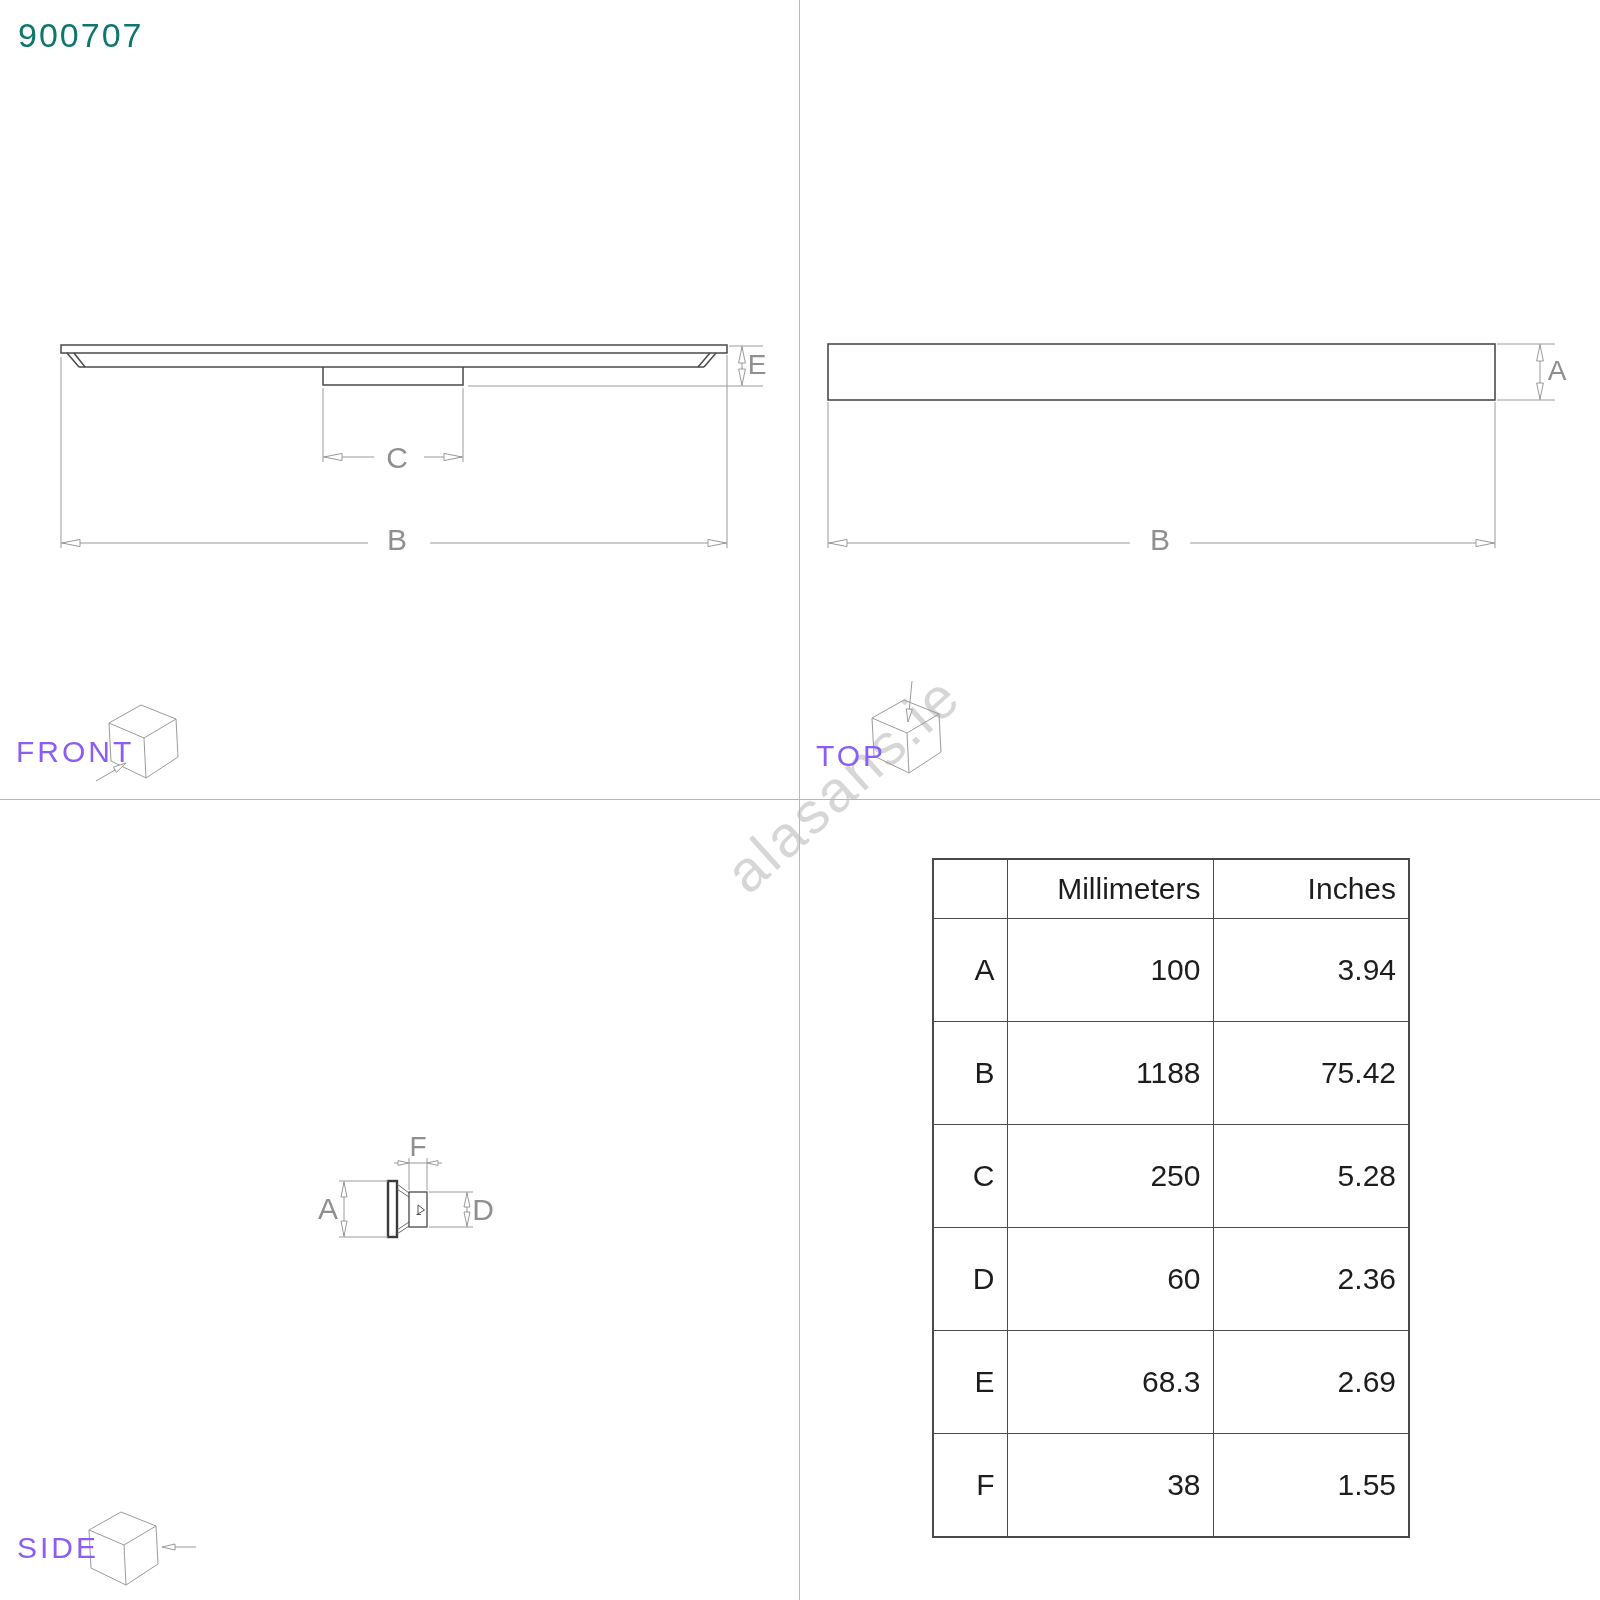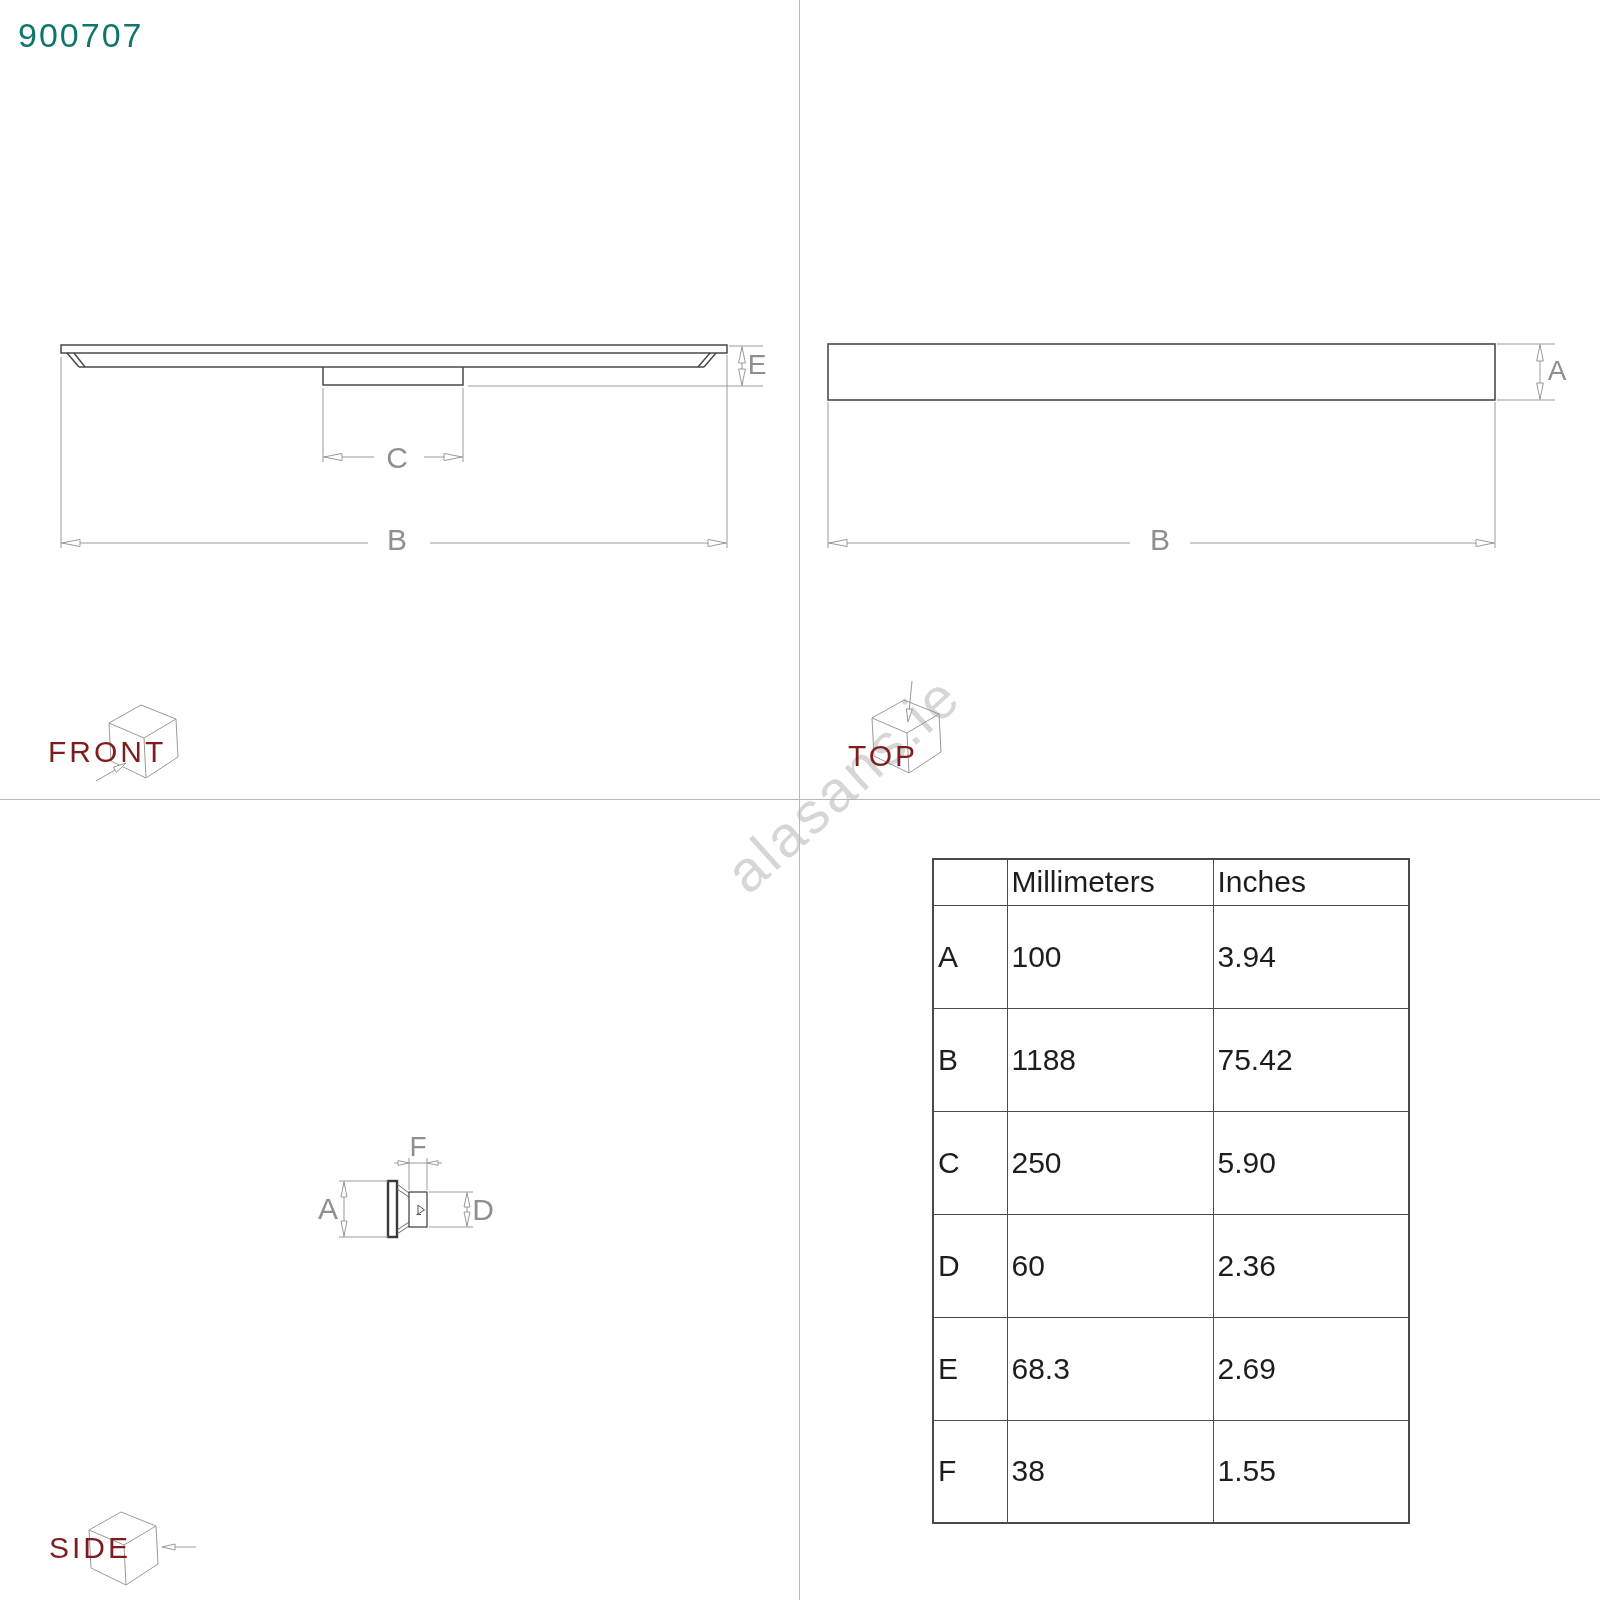--- a/index.html
+++ b/index.html
@@ -1,33 +1,33 @@
 <!DOCTYPE html>
 <html><head>
 <meta charset="utf-8">
 <style>
   html,body{margin:0;padding:0;background:#fff;}
   .canvas{position:relative;width:1600px;height:1600px;background:#ffffff;overflow:hidden;
           font-family:"Liberation Sans", sans-serif;}
   .divider-v{position:absolute;left:799px;top:0;width:1px;height:1600px;background:#b8b8b8;}
   .divider-h{position:absolute;top:799px;left:0;height:1px;width:1600px;background:#b8b8b8;}
   .product-code{position:absolute;left:18px;top:16px;font-size:34px;color:#0f766e;letter-spacing:2px;}
-  .view-label{position:absolute;font-size:30px;color:#7f1d1d;letter-spacing:3px;margin-left:32px;}
+  .view-label{position:absolute;font-size:30px;color:#8b5cf6;letter-spacing:3px;}
   .lbl-front{left:16px;top:735px;}
   .lbl-top{left:816px;top:739px;text-align:right;}
   .lbl-side{left:17px;top:1531px;}
   .dim-label{position:absolute;width:36px;text-align:center;font-size:30px;color:#8f8f8f;line-height:1.1;}
   .dim-sm{font-size:28px;}
   .svg-layer{position:absolute;}
   .watermark{position:absolute;left:712px;top:856px;font-size:58px;letter-spacing:3px;
              color:rgba(0,0,0,0.16);transform-origin:0 0;transform:rotate(-42deg);white-space:nowrap;}
   .dim-table{position:absolute;left:932px;top:858px;border-collapse:collapse;table-layout:fixed;
              font-size:30px;color:#1d1d1d;}
-  .dim-table td,.dim-table th{border:1px solid #4a4a4a;text-align:left;vertical-align:middle;
-             font-weight:normal;padding:4px;}
+  .dim-table td,.dim-table th{border:1px solid #4a4a4a;text-align:right;vertical-align:middle;
+             font-weight:normal;padding:12px;}
   .dim-table{border:2px solid #4a4a4a;}
   .dim-table .c1{width:74px;}
   .dim-table .c2{width:206px;}
   .dim-table .c3{width:196px;}
   .dim-table .hrow{height:46px;}
   .dim-table .drow{height:103px;}
 </style>
 </head>
 <body>
 
@@ -149,21 +149,21 @@
       <td>3.94</td>
     </tr>
     <tr class="drow">
       <td>B</td>
       <td>1188</td>
       <td>75.42</td>
     </tr>
     <tr class="drow">
       <td>C</td>
       <td>250</td>
-      <td>5.90</td>
+      <td>5.28</td>
     </tr>
     <tr class="drow">
       <td>D</td>
       <td>60</td>
       <td>2.36</td>
     </tr>
     <tr class="drow">
       <td>E</td>
       <td>68.3</td>
       <td>2.69</td>

